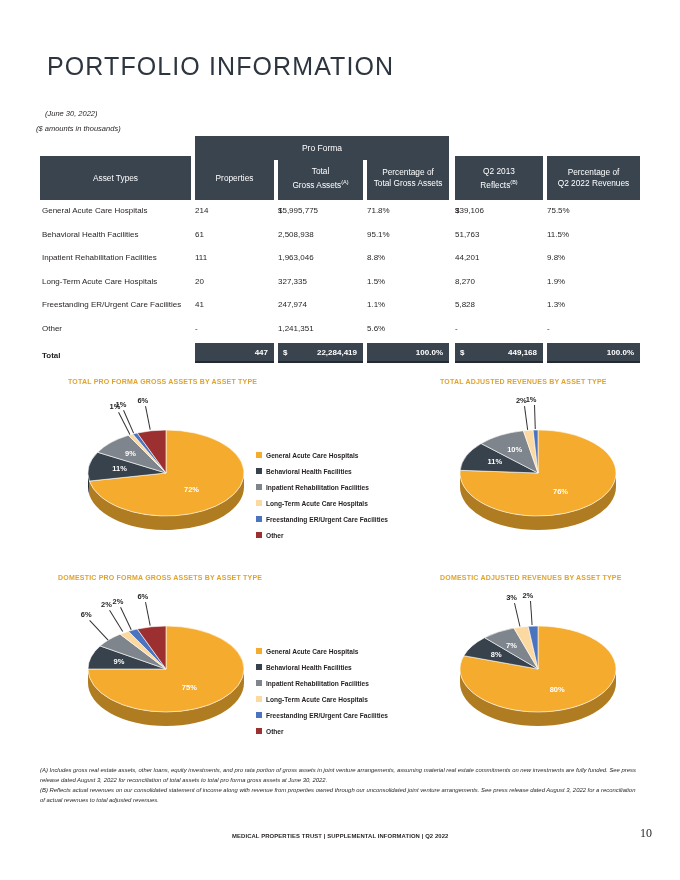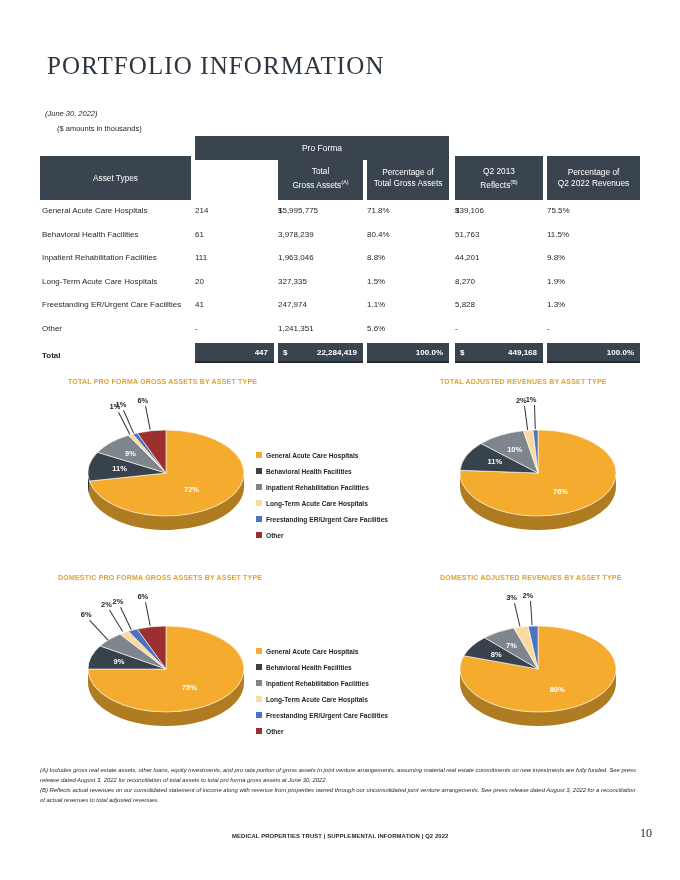--- a/index.html
+++ b/index.html
@@ -8,36 +8,36 @@
     background: #ffffff;
     font-family: "Liberation Sans", sans-serif;
     color: #231f20;
     overflow: hidden;
   }
   .page { position: relative; width: 680px; height: 880px; }
 
   
   .doc-title {
     position: absolute; left: 47px; top: 52px;
-    font-family: Liberation Serif, serif;
+    font-family: Liberation Sans, sans-serif;
     font-size: 25px; letter-spacing: 1.1px;
     color: #2d3640; font-weight: 400;
   }
   .section-title {
     position: absolute; left: 45px; top: 92px;
     font-size: 10.5px; font-weight: bold; letter-spacing: .25px;
     color: #e0a42e;
   }
   .as-of {
     position: absolute; left: 45px; top: 109px;
     font-size: 7.5px; font-style: italic; color: #231f20;
   }
   .amounts-note {
-    position: absolute; left: 57px; top: 124px;
-    font-size: 7.5px; color: #231f20;
+    position: absolute; left: 36px; top: 124px;
+    font-size: 7.5px; font-style: italic; color: #231f20;
   }
 
   
   .tbl { position: absolute; left: 40px; top: 136px; width: 600px; }
   .grp-row { position: relative; height: 16px; }
   .grp {
     position: absolute; top: 0; height: 24px;
     background: #3a444f; color: #fff;
     font-size: 8.5px; display: flex;
     align-items: center; justify-content: center;
@@ -130,20 +130,23 @@
   <div class="tbl">
 
     <div class="grp-row">
       <div class="grp pro">Pro Forma</div>
     </div>
 
     <div class="hdr-row">
       <div class="hcell hc0">
         <span>Asset Types</span>
       </div>
+      <div class="hcell hc1">
+        <span>Properties</span>
+      </div>
       <div class="hcell hc2">
         <div>
           <span>Total</span><br>
           <span>Gross Assets</span><sup>(A)</sup>
         </div>
       </div>
       <div class="hcell hc3">
         <div>
           <span>Percentage of</span><br>
           <span>Total Gross Assets</span>
@@ -171,22 +174,22 @@
           <span class="num c-ga">15,995,775</span>
           <span class="num c-pct">71.8%</span>
           <span class="cur c-revD">$</span>
           <span class="num c-rev">339,106</span>
           <span class="num c-rpct">75.5%</span>
         </div>
         <div class="drow">
           <span class="lbl">Behavioral Health Facilities</span>
           <span class="num c-prop">61</span>
           <span class="cur c-gaD"></span>
-          <span class="num c-ga">3,978,239</span>
-          <span class="num c-pct">80.4%</span>
+          <span class="num c-ga">2,508,938</span>
+          <span class="num c-pct">95.1%</span>
           <span class="cur c-revD"></span>
           <span class="num c-rev">51,763</span>
           <span class="num c-rpct">11.5%</span>
         </div>
         <div class="drow">
           <span class="lbl">Inpatient Rehabilitation Facilities</span>
           <span class="num c-prop">111</span>
           <span class="cur c-gaD"></span>
           <span class="num c-ga">1,963,046</span>
           <span class="num c-pct">8.8%</span>

